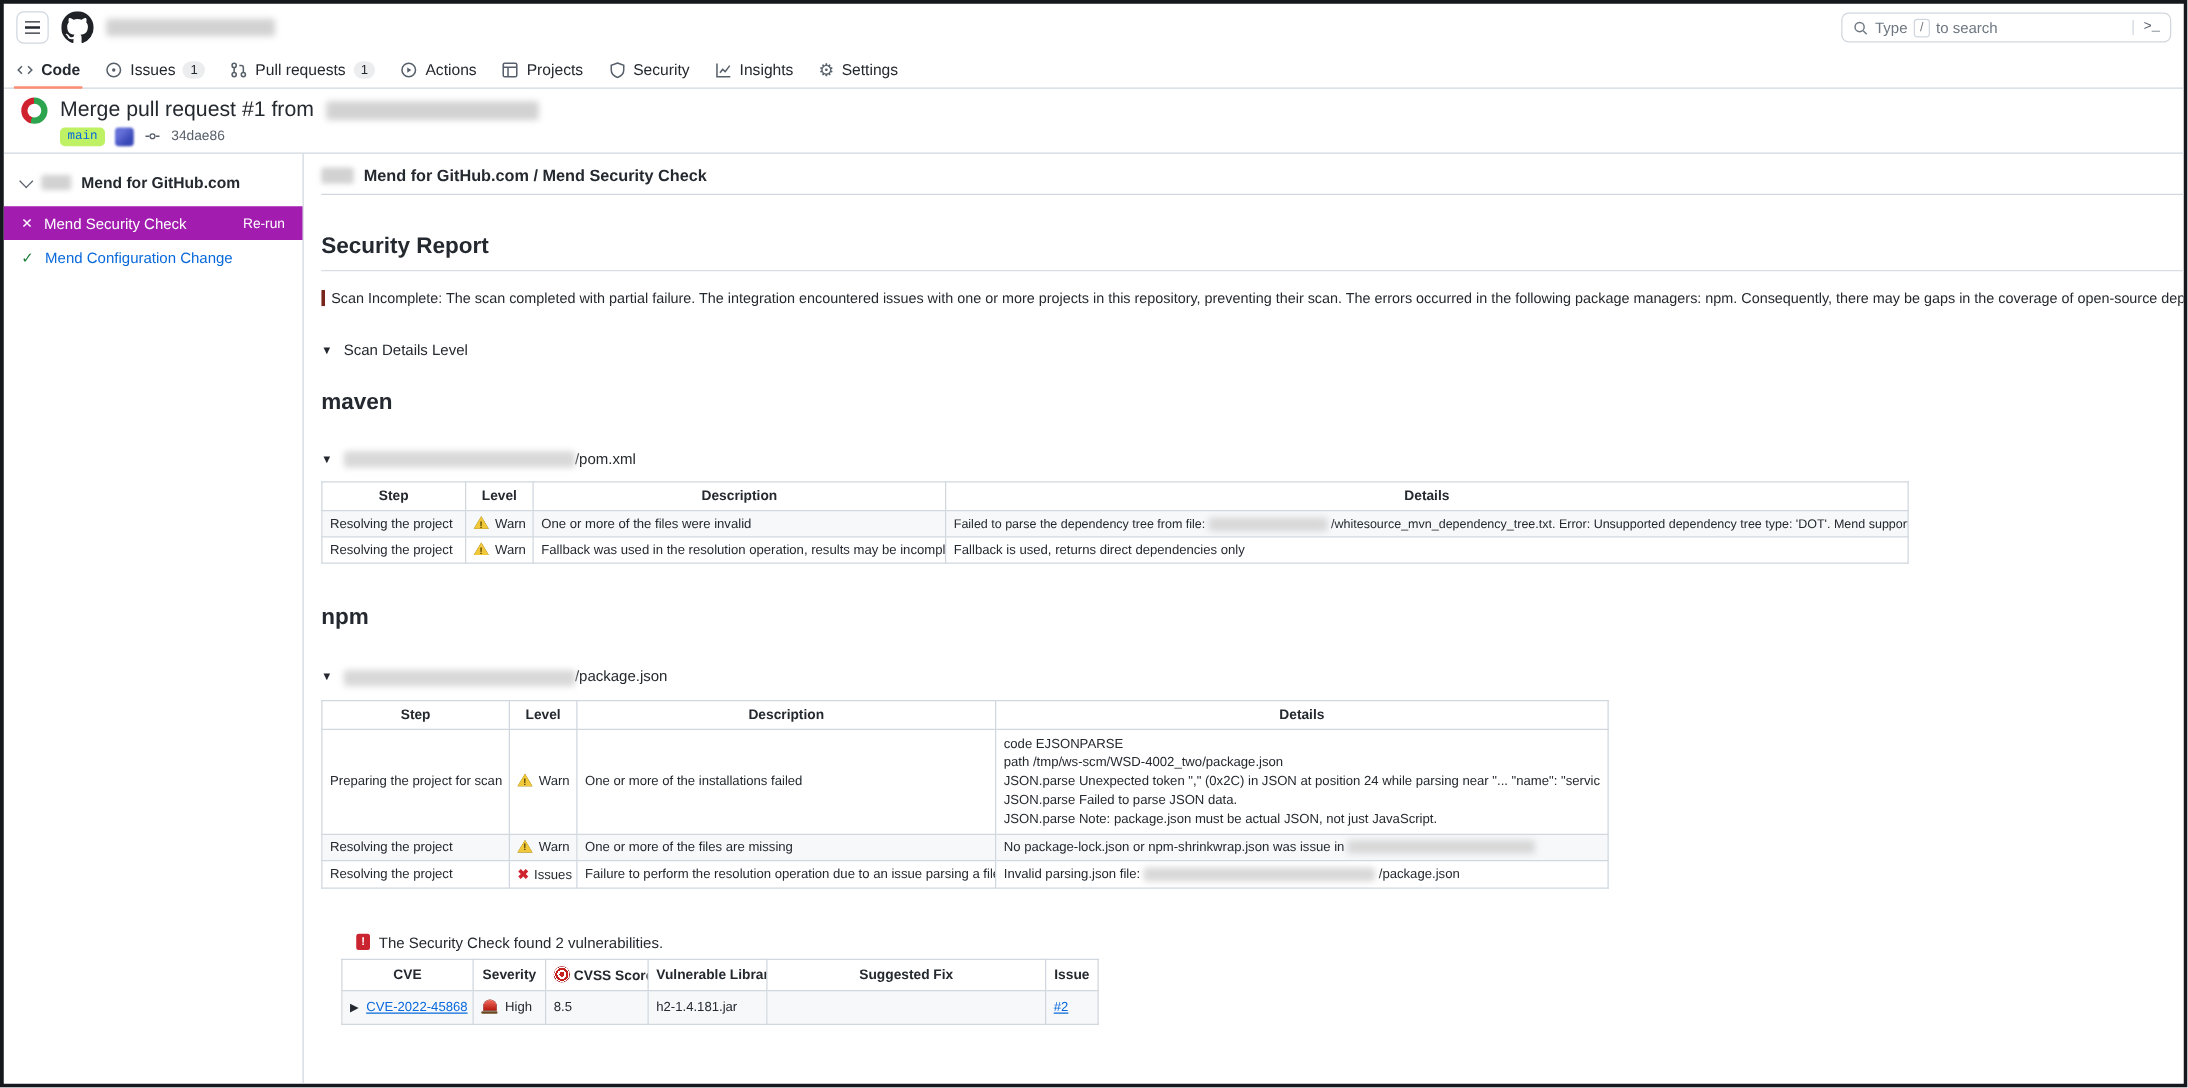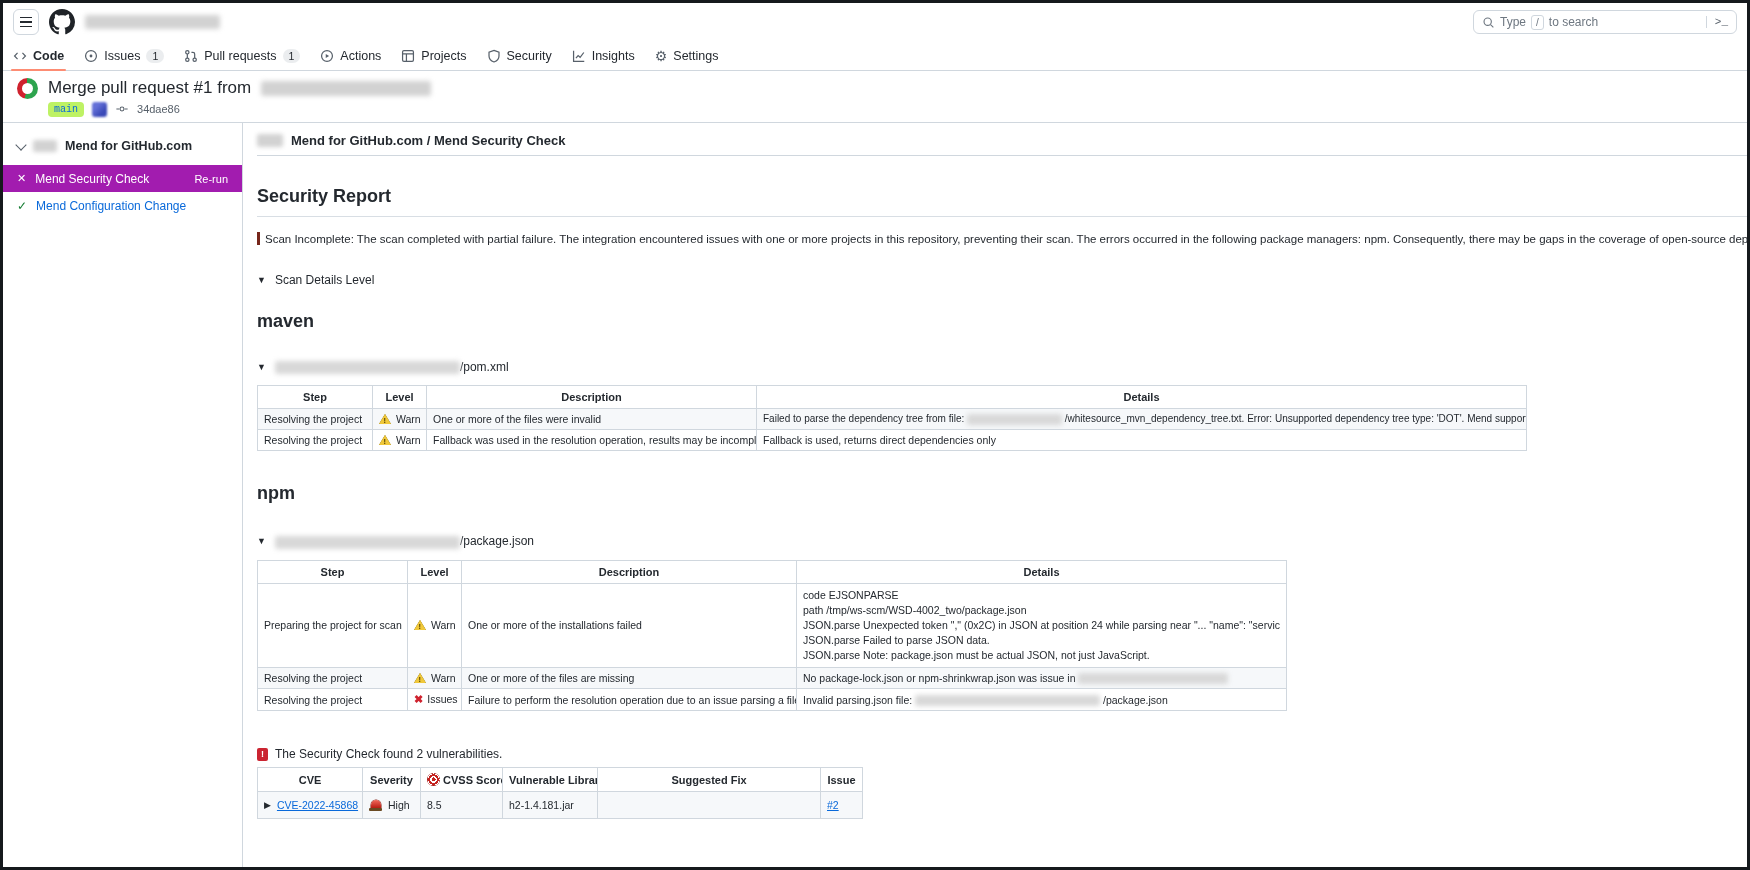--- a/index.html
+++ b/index.html
@@ -76,24 +76,24 @@
   tr.shade{background:#f6f8fa;}
   td.lvl{text-align:center;}
   .warn-icon{position:relative;display:inline-block;width:0;height:0;border-left:6px solid transparent;border-right:6px solid transparent;
              border-bottom:10px solid #f0c83a;margin-right:5px;vertical-align:-1px;filter:drop-shadow(0 0 0.5px #5a4500);}
   .warn-icon::after{content:"!";position:absolute;left:-1.5px;top:1.5px;font-size:7.5px;font-weight:700;color:#4d3c00;}
   .error-icon{color:#cf222e;font-weight:700;font-size:11px;margin-right:4px;}
   .error-icon::before{content:"✖";}
   .blur-inline{display:inline-block;vertical-align:middle;background:#d8d8d8;filter:blur(2.5px);border-radius:2px;height:11px;}
   .dlines div{line-height:15px;white-space:nowrap;overflow:hidden;}
   
-  .vuln-summary{margin-top:36px;display:flex;align-items:center;gap:7px;font-size:12px;}
+  .vuln-summary{margin-top:36px;display:flex;align-items:center;gap:7px;font-size:12px;margin-left:28px;}
   .doc-icon{width:11px;height:13px;background:#cb2431;border-radius:2px;position:relative;flex:none;}
   .doc-icon::after{content:"!";position:absolute;left:0;right:0;top:1px;text-align:center;color:#fff;font-size:9px;font-weight:700;}
-  table.vuln{margin-top:6px;}
+  table.vuln{margin-top:6px;margin-left:16px;}
   table.vuln td{padding:7px 6px;}
   .cellflex{display:flex;align-items:center;gap:6px;}
   .cvss-target{display:inline-block;width:13px;height:13px;border-radius:50%;flex:none;
     background:radial-gradient(circle at 50% 50%, #c5221f 0 2px, #fff 2px 3.6px, #c5221f 3.6px 5.2px, #fff 5.2px 6px, #a31815 6px 100%);vertical-align:-2px;}
   .siren{display:inline-block;width:13px;height:11px;position:relative;flex:none;}
   .siren::before{content:"";position:absolute;left:1.5px;right:1.5px;top:0;height:8px;border-radius:6px 6px 0 0;
                  background:linear-gradient(180deg,#f2685b,#b71c12);box-shadow:0 0 0 0.5px #7c1408;}
   .siren::after{content:"";position:absolute;left:0;right:0;bottom:0;height:2.5px;background:#6a4a23;border-radius:1px;}
   a.link{color:#0969da;text-decoration:underline;cursor:pointer;}
 </style>

